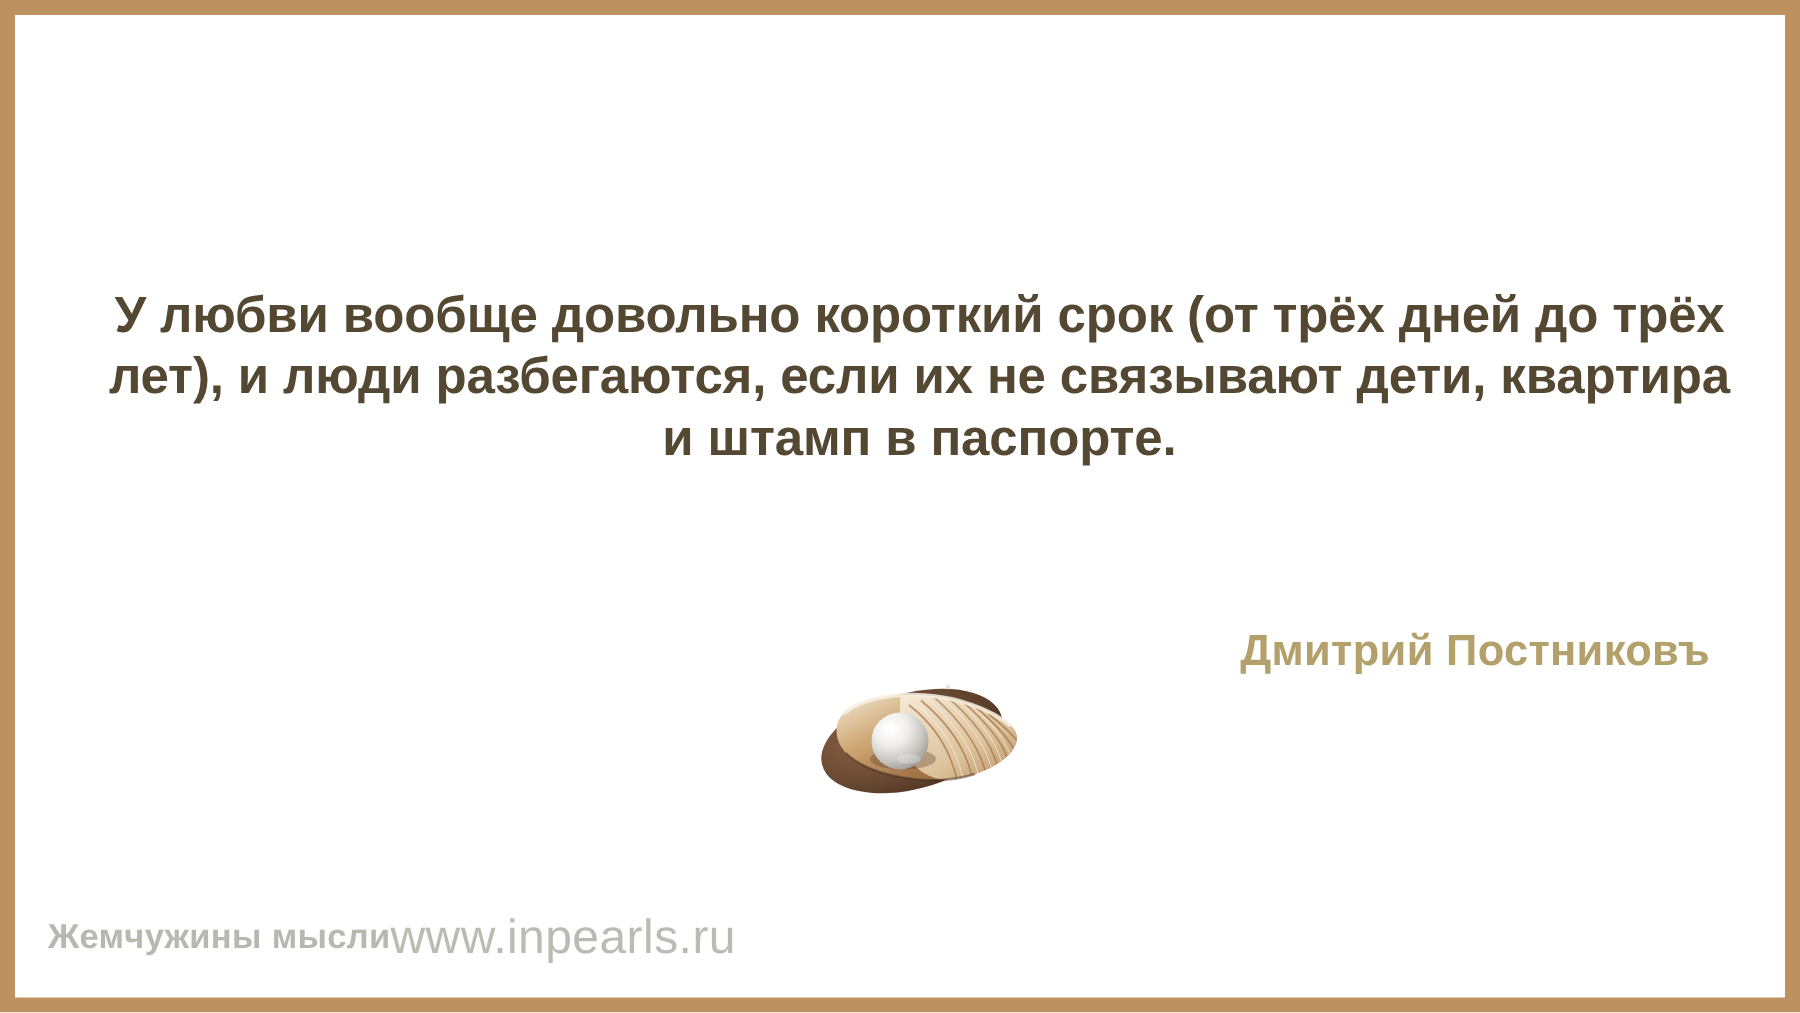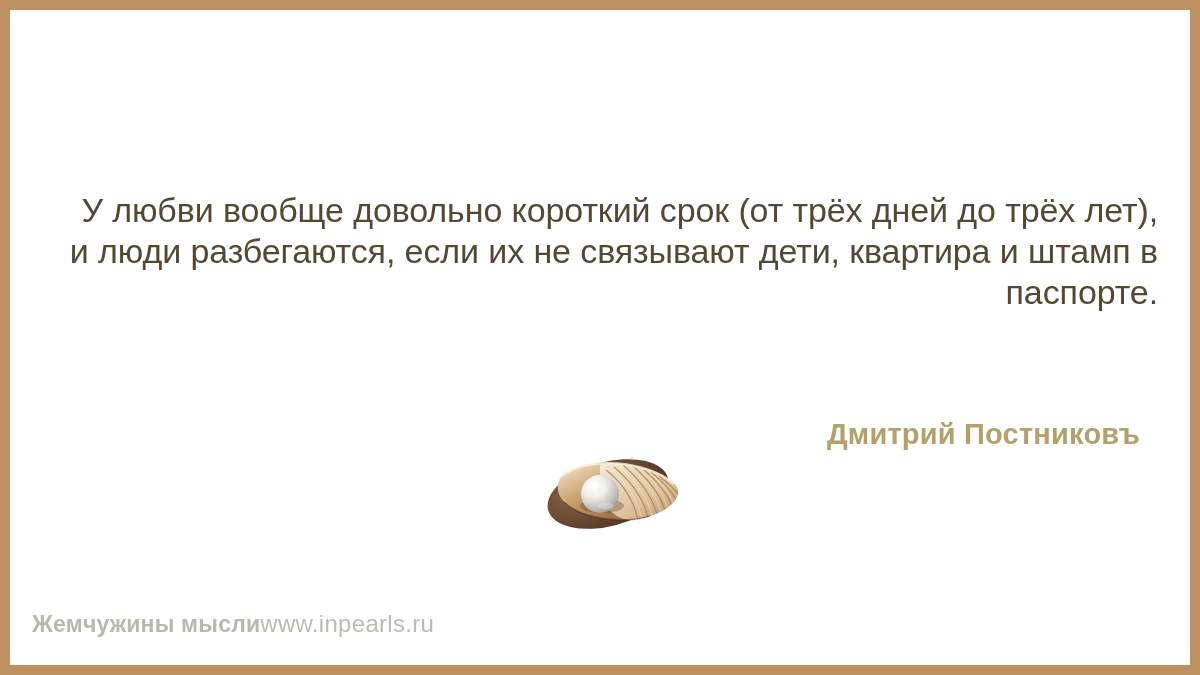--- a/index.html
+++ b/index.html
@@ -19,26 +19,26 @@
 
   
   #quote-block {
     position:absolute;
     left:58px;
     top:180px;
     width:1090px;
   }
   #quote-text {
     font-size:34px;
-    font-weight:normal;
+    font-weight:bold;
     line-height:41px;
     color:#544832;
     letter-spacing:-0.1px;
     white-space:pre-wrap;
-    text-align:right;
+    text-align:center;
   }
 
   
   #author-block {
     position:absolute;
     right:50px;
     top:408px;
     width:700px;
     text-align:right;
   }
@@ -72,21 +72,21 @@
   }
   .footer-text {
     font-size:23px;
     font-weight:bold;
     color:#b9b8b0;
     letter-spacing:0.2px;
   }
   #site-url {
     font-weight:normal;
     color:#bcbbb3;
-    font-size:24px;
+    font-size:32px;
     letter-spacing:0.3px;
   }
 </style>
 </head>
 <body>
 
 <div id="card">
 
   <div id="quote-block">
     <div id="quote-text">У любви вообще довольно короткий срок (от трёх дней до трёх лет), и люди разбегаются, если их не связывают дети, квартира и штамп в паспорте.</div>

